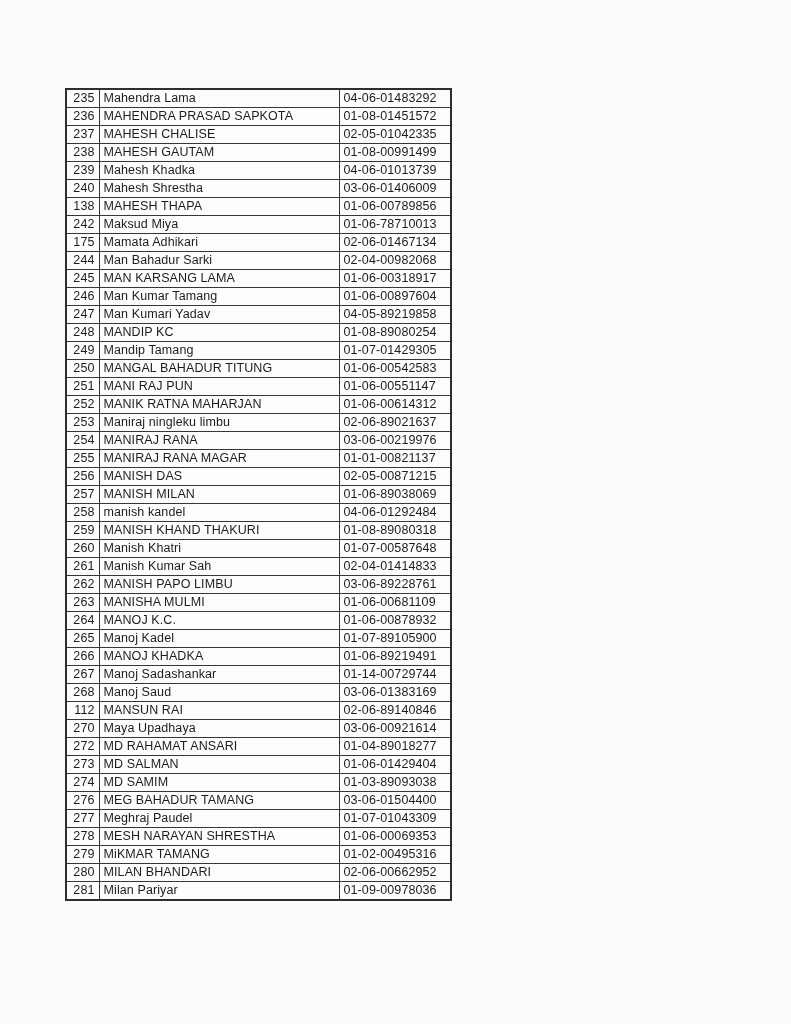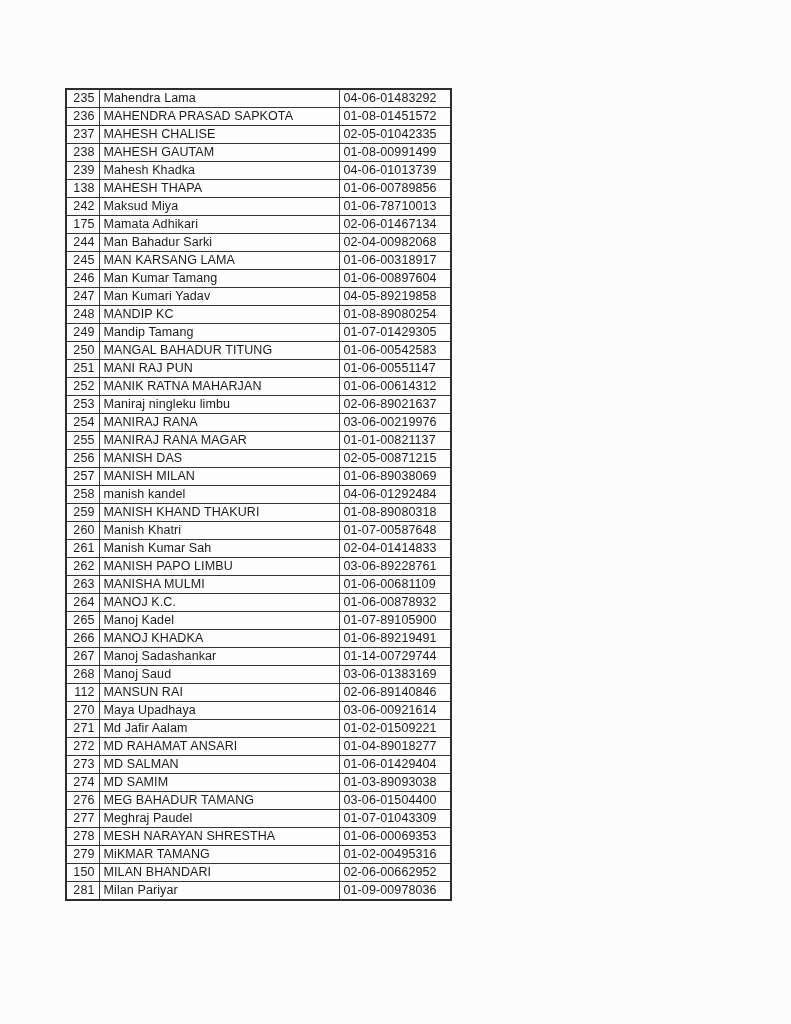--- a/index.html
+++ b/index.html
@@ -86,20 +86,25 @@
           <td class="col-idx">238</td>
           <td class="col-name">MAHESH GAUTAM</td>
           <td class="col-id">01-08-00991499</td>
         </tr>
         <tr>
           <td class="col-idx">239</td>
           <td class="col-name">Mahesh Khadka</td>
           <td class="col-id">04-06-01013739</td>
         </tr>
         <tr>
+          <td class="col-idx">240</td>
+          <td class="col-name">Mahesh Shrestha</td>
+          <td class="col-id">03-06-01406009</td>
+        </tr>
+        <tr>
           <td class="col-idx">138</td>
           <td class="col-name">MAHESH THAPA</td>
           <td class="col-id">01-06-00789856</td>
         </tr>
         <tr>
           <td class="col-idx">242</td>
           <td class="col-name">Maksud Miya</td>
           <td class="col-id">01-06-78710013</td>
         </tr>
         <tr>
@@ -236,25 +241,20 @@
           <td class="col-idx">112</td>
           <td class="col-name">MANSUN RAI</td>
           <td class="col-id">02-06-89140846</td>
         </tr>
         <tr>
           <td class="col-idx">270</td>
           <td class="col-name">Maya Upadhaya</td>
           <td class="col-id">03-06-00921614</td>
         </tr>
         <tr>
-          <td class="col-idx">271</td>
-          <td class="col-name">Md Jafir Aalam</td>
-          <td class="col-id">01-02-01509221</td>
-        </tr>
-        <tr>
           <td class="col-idx">272</td>
           <td class="col-name">MD RAHAMAT ANSARI</td>
           <td class="col-id">01-04-89018277</td>
         </tr>
         <tr>
           <td class="col-idx">273</td>
           <td class="col-name">MD SALMAN</td>
           <td class="col-id">01-06-01429404</td>
         </tr>
         <tr>
@@ -276,21 +276,21 @@
           <td class="col-idx">278</td>
           <td class="col-name">MESH NARAYAN SHRESTHA</td>
           <td class="col-id">01-06-00069353</td>
         </tr>
         <tr>
           <td class="col-idx">279</td>
           <td class="col-name">MiKMAR TAMANG</td>
           <td class="col-id">01-02-00495316</td>
         </tr>
         <tr>
-          <td class="col-idx">150</td>
+          <td class="col-idx">280</td>
           <td class="col-name">MILAN BHANDARI</td>
           <td class="col-id">02-06-00662952</td>
         </tr>
         <tr>
           <td class="col-idx">281</td>
           <td class="col-name">Milan Pariyar</td>
           <td class="col-id">01-09-00978036</td>
         </tr>
       </tbody>
   </table>

